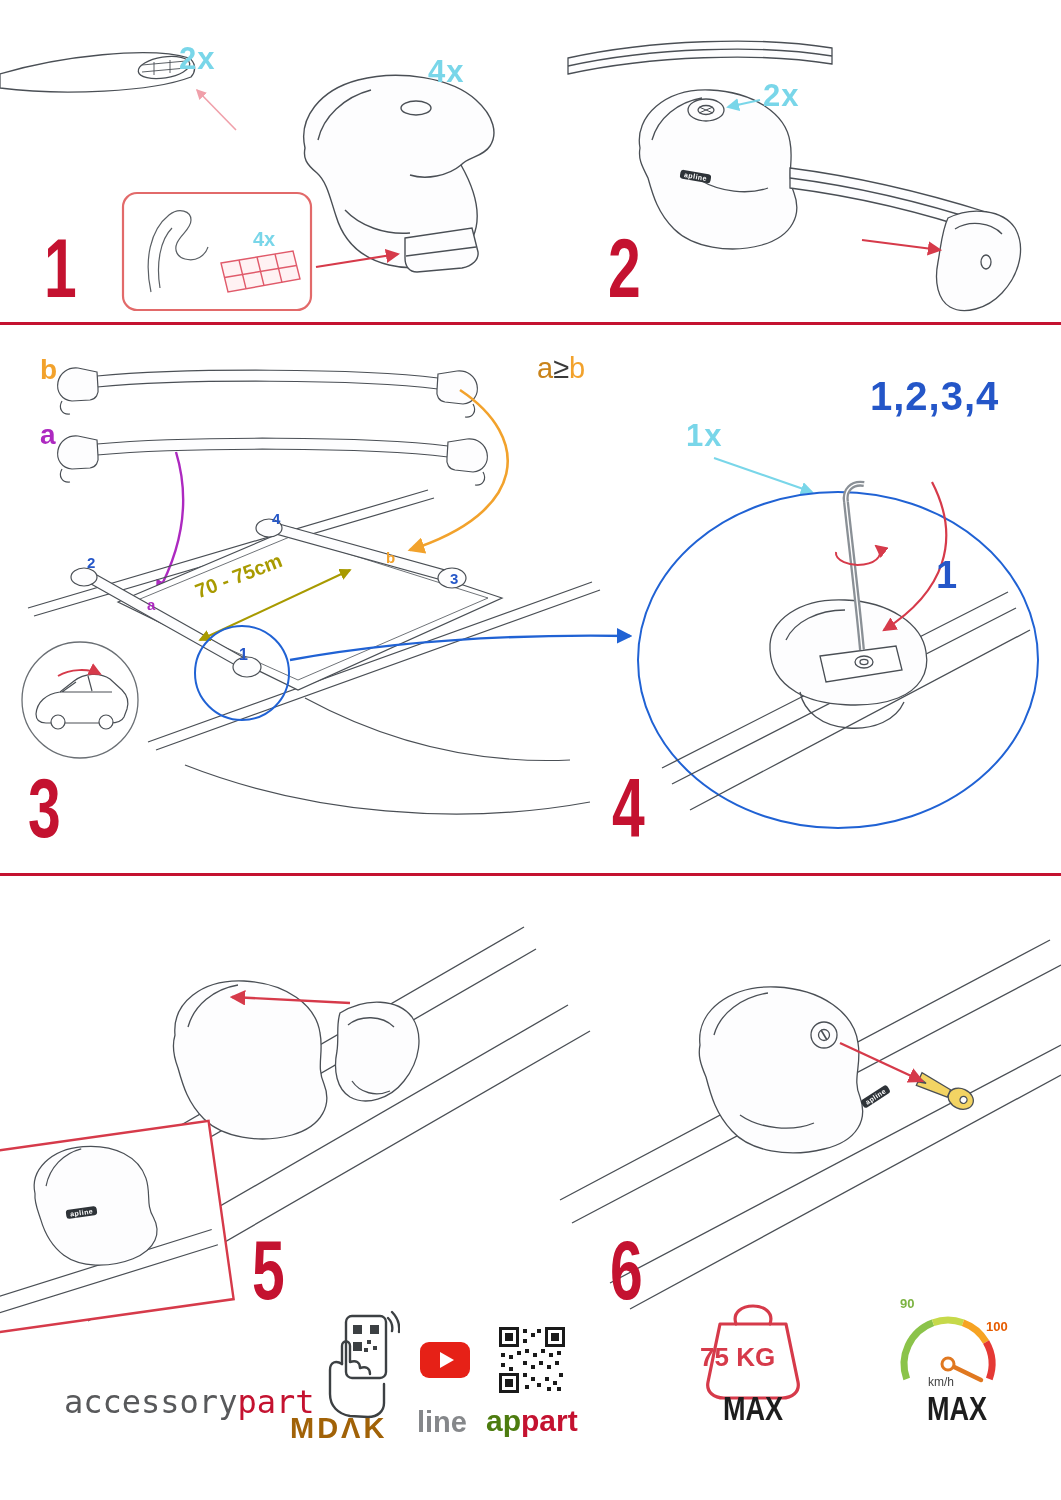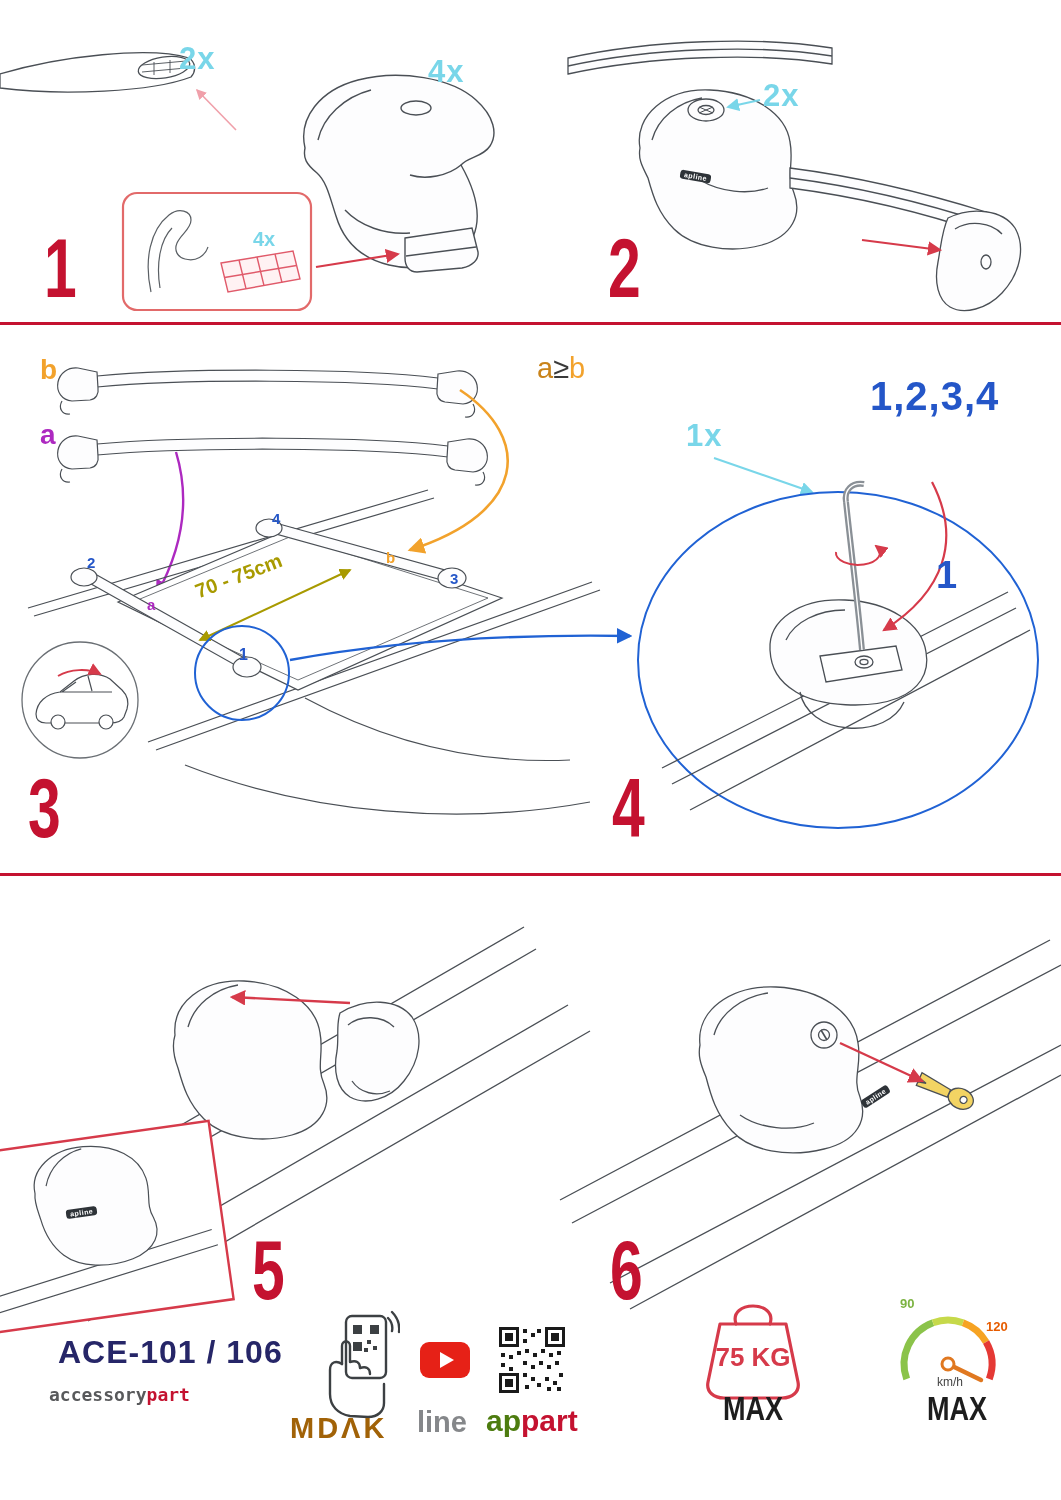--- a/index.html
+++ b/index.html
@@ -14,21 +14,21 @@
   .stepnum { font-weight:bold; font-size:84px; color:#c41230;
              transform:scaleX(.70); transform-origin:left top; }
   .qty { font-weight:bold; font-size:31px; color:#79d6e9; letter-spacing:1px; }
   .qty-sm { font-weight:bold; font-size:20px; color:#79d6e9; }
   .blue { color:#2456c8; font-weight:bold;text-align:center; }
   .roofnum { font-size:15px; font-weight:bold; }
   .patch { position:absolute; background:#2e3338; color:#fff; font-size:7px;
            font-weight:bold; padding:1px 4px; border-radius:3px; letter-spacing:.5px; }
   .maxlbl { font-weight:bold; font-size:33px; color:#1d1d1d; text-align:center;
             transform:scaleX(.82); transform-origin:center top; }
-  .ctr { text-align:center; }
+  .ctr { text-align:left; }
 </style>
 </head>
 <body>
 
 <div class="page">
 
   <svg style="left:0;top:30px" width="1061" height="292" viewBox="0 0 1061 292">
     <defs>
       <marker id="mRt" viewBox="0 0 10 10" refX="8.5" refY="5" markerWidth="6.5" markerHeight="6.5" orient="auto-start-reverse">
           <path d="M0,0 L10,5 L0,10 Z" fill="#d63a4a"></path>
@@ -340,25 +340,24 @@
   <span class="t blue" style="left:870px;top:376px;font-size:40px;letter-spacing:1px">1,2,3,4</span>
   <span class="t qty" style="left:686px;top:420px">1x</span>
   <span class="t blue" style="left:936px;top:556px;font-size:38px">1</span>
   <span class="t stepnum" style="left:612px;top:766px">4</span>
 
   <span class="t stepnum" style="left:252px;top:1228px">5</span>
   <span class="t stepnum" style="left:610px;top:1228px">6</span>
   <span class="patch" style="left:66px;top:1208px;transform:rotate(-8deg)">apline</span>
   <span class="patch" style="left:860px;top:1092px;transform:rotate(-33deg)">apline</span>
 
-  <span class="t" style="left:58px;top:1336px;font-size:32px;font-weight:bold;letter-spacing:1px;color:#262668">ACE-101 / 106</span>
-  <span class="t" style="left:49px;top:1386px;font-family:'DejaVu Sans Mono',monospace;font-size:18px;font-weight:bold"><span style="color:#58595b">accessory</span><span style="color:#c41230">part</span></span>
+  <span class="t" style="left:64px;top:1386px;font-family:'DejaVu Sans Mono',monospace;font-size:32px;font-weight:normal"><span style="color:#58595b">accessory</span><span style="color:#c41230">part</span></span>
   <span class="t" style="left:290px;top:1414px;font-size:29px;font-weight:bold;letter-spacing:3px;color:#a16207">MDΛK</span>
   <span class="t" style="left:417px;top:1408px;font-size:29px;font-weight:600;color:#85878a">line</span>
   <span class="t" style="left:486px;top:1406px;font-size:30px;font-weight:bold"><span style="color:#4d7c0f">ap</span><span style="color:#c41230">part</span></span>
   <span class="t ctr" style="left:700px;top:1344px;width:106px;font-size:26px;font-weight:bold;color:#d63a4a">75 KG</span>
   <span class="t maxlbl" style="left:702px;top:1392px;width:102px">MAX</span>
   <span class="t" style="left:900px;top:1297px;font-size:13px;font-weight:bold;color:#7cb342">90</span>
-  <span class="t" style="left:986px;top:1320px;font-size:13px;font-weight:bold;color:#e65c00">120</span>
+  <span class="t" style="left:986px;top:1320px;font-size:13px;font-weight:bold;color:#e65c00">100</span>
   <span class="t ctr" style="left:928px;top:1376px;width:44px;font-size:12px;color:#444">km/h</span>
   <span class="t maxlbl" style="left:906px;top:1392px;width:102px">MAX</span>
 
 </div>
 
 </body></html>

